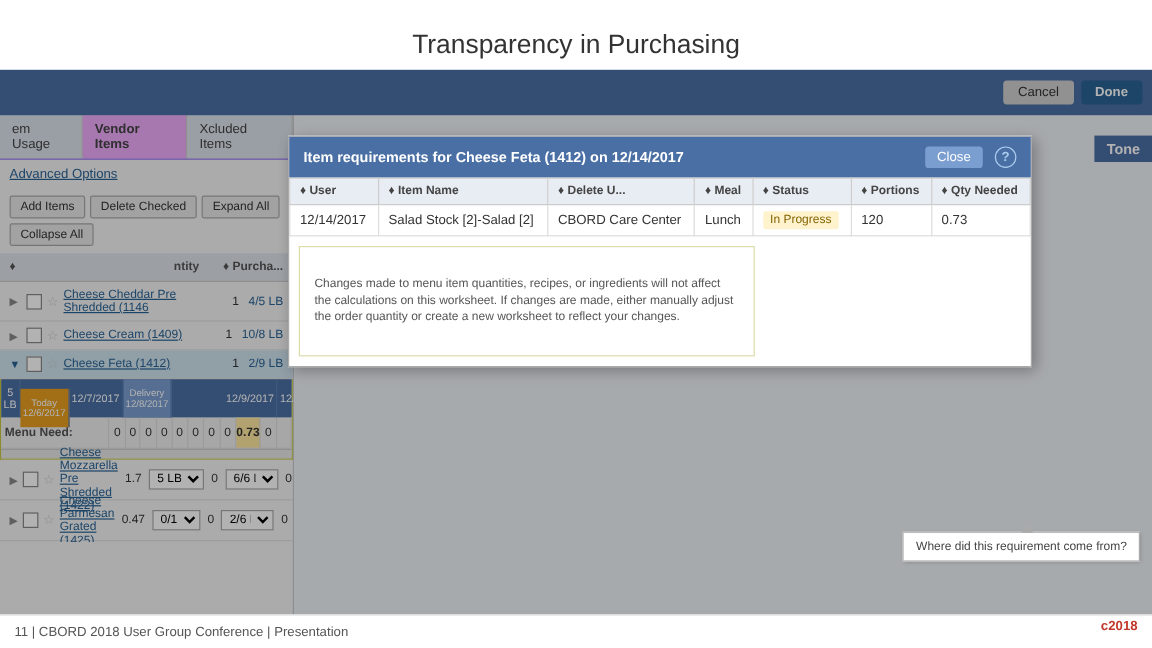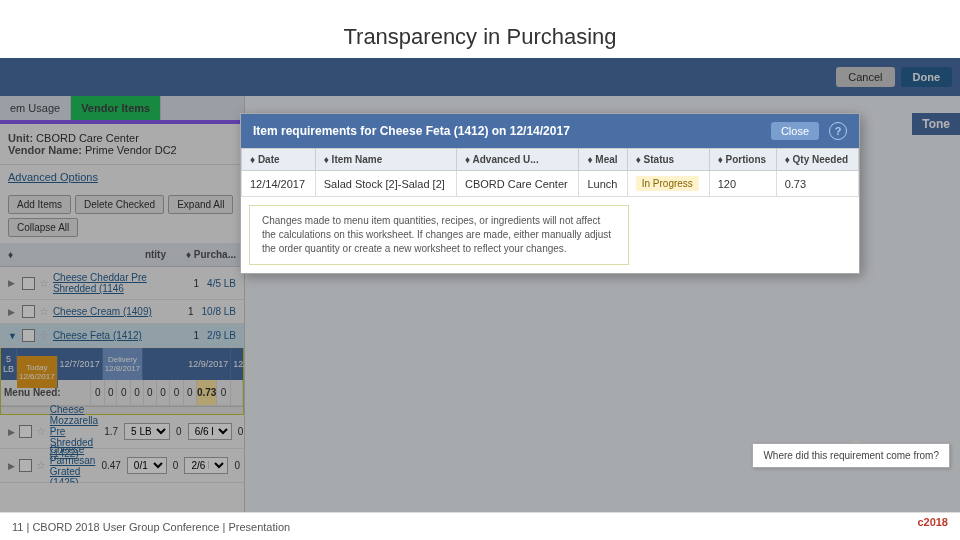--- a/index.html
+++ b/index.html
@@ -75,35 +75,35 @@
       left: 0;
       width: 245px;
       bottom: 0;
       background: #f5f5f5;
       border-right: 1px solid #ccc;
       z-index: 3;
     }
 
     .tabs-row {
       display: flex;
-      border-bottom: 4px solid #8b5cf6;
+      border-bottom: 1px solid #8b5cf6;
       background: #dde4ed;
     }
 
     .tab {
       padding: 6px 10px;
       font-size: 11px;
       cursor: pointer;
       border-right: 1px solid #ccc;
       background: #dde4ed;
       color: #444;
     }
 
     .tab.active {
-      background: #22c55e;
+      background: #f0abfc;
       font-weight: bold;
     }
 
     .left-panel-info {
       padding: 8px;
       font-size: 11px;
       color: #333;
       border-bottom: 1px solid #ddd;
     }
 
@@ -250,21 +250,21 @@
       display: flex;
       align-items: center;
       justify-content: center;
     }
 
     
     .notification-box {
       position: absolute;
       background: white;
       border: 1px solid #ccc;
-      padding: 8px 12px;
+      padding: 24px 12px;
       font-size: 10px;
       color: #555;
       line-height: 1.4;
       z-index: 20;
       box-shadow: 2px 2px 8px rgba(0,0,0,0.2);
       max-width: 380px;
     }
 
     
     .modal-overlay {
@@ -455,30 +455,23 @@
     <button class="btn-done">Done</button>
   </div>
 
   <div class="tone-label">Tone</div>
 
   <div class="left-panel">
 
     <div class="tabs-row">
       <div class="tab">em Usage</div>
       <div class="tab active">Vendor Items</div>
+      <div class="tab">Xcluded Items</div>
     </div>
 
-    <div class="left-panel-info">
-      <div><span class="label">Unit:</span>
-        <span>CBORD Care Center</span>
-      </div>
-      <div><span class="label">Vendor Name:</span>
-        <span>Prime Vendor DC2</span>
-      </div>
-    </div>
 
     <div class="advanced-options">Advanced Options</div>
 
     <div class="action-buttons">
       <button class="action-btn">Add Items</button>
       <button class="action-btn">Delete Checked</button>
       <button class="action-btn">Expand All</button>
       <button class="action-btn">Collapse All</button>
     </div>
 
@@ -595,23 +588,23 @@
     <div class="modal-header">
       <span>Item requirements for Cheese Feta (1412) on 12/14/2017</span>
       <div style="display:flex; align-items:center; gap:6px;justify-content:center;">
         <button class="modal-close-btn">Close</button>
         <span class="modal-help">?</span>
       </div>
     </div>
     <table class="modal-table">
       <thead>
         <tr>
-          <th>♦ Date</th>
+          <th>♦ User</th>
           <th>♦ Item Name</th>
-          <th>♦ Advanced U...</th>
+          <th>♦ Delete U...</th>
           <th>♦ Meal</th>
           <th>♦ Status</th>
           <th>♦ Portions</th>
           <th>♦ Qty Needed</th>
         </tr>
       </thead>
       <tbody>
         <tr>
           <td>12/14/2017</td>
           <td>Salad Stock [2]-Salad [2]</td>

